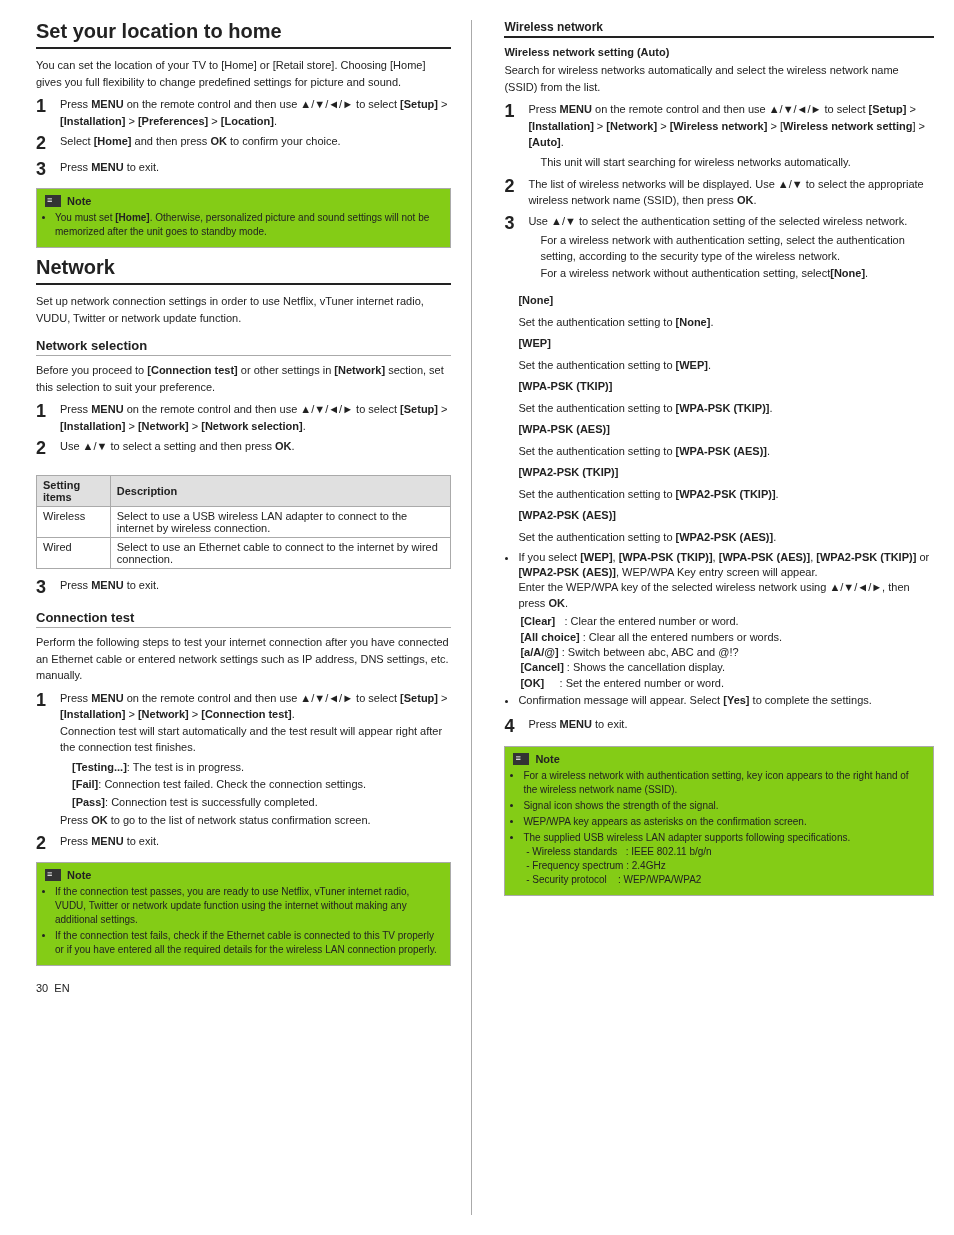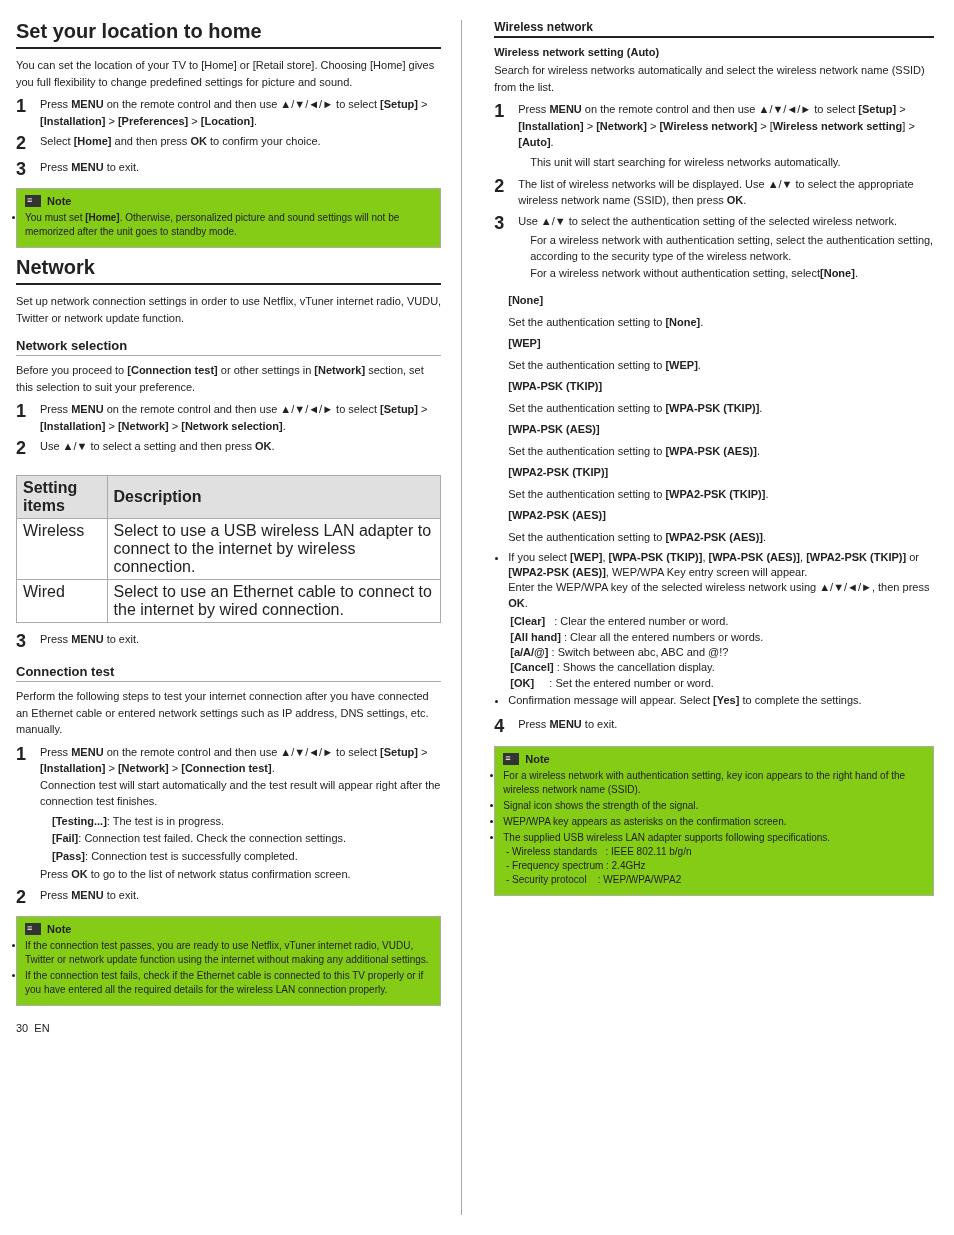--- a/index.html
+++ b/index.html
@@ -9,21 +9,21 @@
       color: #222;
       background: #fff;
       width: 954px;
       min-height: 1235px;
     }
     .page {
       display: flex;
       flex-direction: row;
       width: 954px;
       min-height: 1235px;
-      padding: 20px 20px 20px 16px;
+      padding: 20px 20px 20px 36px;
       gap: 12px;
     }
     .left-col {
       width: 460px;
       padding-right: 20px;
       border-right: 1px solid #aaa;
     }
     .right-col {
       width: 474px;
       padding-left: 20px;
@@ -100,34 +100,34 @@
     }
     .note-icon::after {
       content: '≡';
       color: white;
       font-size: 9px;
       position: absolute;
       top: 0;
       left: 2px;
     }
     .note-box ul {
-      margin-left: 0;
+      margin-left: 10px;
       list-style: disc;
     }
     .note-box ul li {
       margin-bottom: 2px;
       line-height: 1.4;
       font-size: 10px;
     }
     table.setting-table {
       width: 100%;
       border-collapse: collapse;
       margin-bottom: 8px;
       margin-top: 15px;
-      font-size: 16px;
+      font-size: 11px;
     }
     table.setting-table th {
       background: #e0e0e0;
       border: 1px solid #aaa;
       padding: 3px 6px;
       text-align: left;
       font-weight: bold;
     }
     table.setting-table td {
       border: 1px solid #aaa;
@@ -324,21 +324,21 @@
 
       <p class="bracket-item">[WPA2-PSK (AES)]</p>
       <p class="bracket-desc">Set the authentication setting to <b>[WPA2-PSK (AES)]</b>.</p>
     </div>
 
     <ul class="sub-bullet" style="margin-left: 14px; margin-bottom: 8px;">
       <li>If you select <b>[WEP]</b>, <b>[WPA-PSK (TKIP)]</b>, <b>[WPA-PSK (AES)]</b>, <b>[WPA2-PSK (TKIP)]</b> or <b>[WPA2-PSK (AES)]</b>, WEP/WPA Key entry screen will appear.<br>
         Enter the WEP/WPA key of the selected wireless network using ▲/▼/◄/►, then press <b>OK</b>.<br>
         <div style="margin-top:3px; margin-left:2px;">
           <span><b>[Clear]</b>&nbsp;&nbsp;&nbsp;: Clear the entered number or word.</span><br>
-          <span><b>[All hand]</b> : Clear all the entered numbers or words.</span><br>
+          <span><b>[All choice]</b> : Clear all the entered numbers or words.</span><br>
           <span><b>[a/A/@]</b>&nbsp;: Switch between abc, ABC and @!?</span><br>
           <span><b>[Cancel]</b>&nbsp;: Shows the cancellation display.</span><br>
           <span><b>[OK]</b>&nbsp;&nbsp;&nbsp;&nbsp;&nbsp;: Set the entered number or word.</span>
         </div>
       </li>
       <li>Confirmation message will appear. Select <b>[Yes]</b> to complete the settings.</li>
     </ul>
 
     <ol class="step-list">
       <li>

